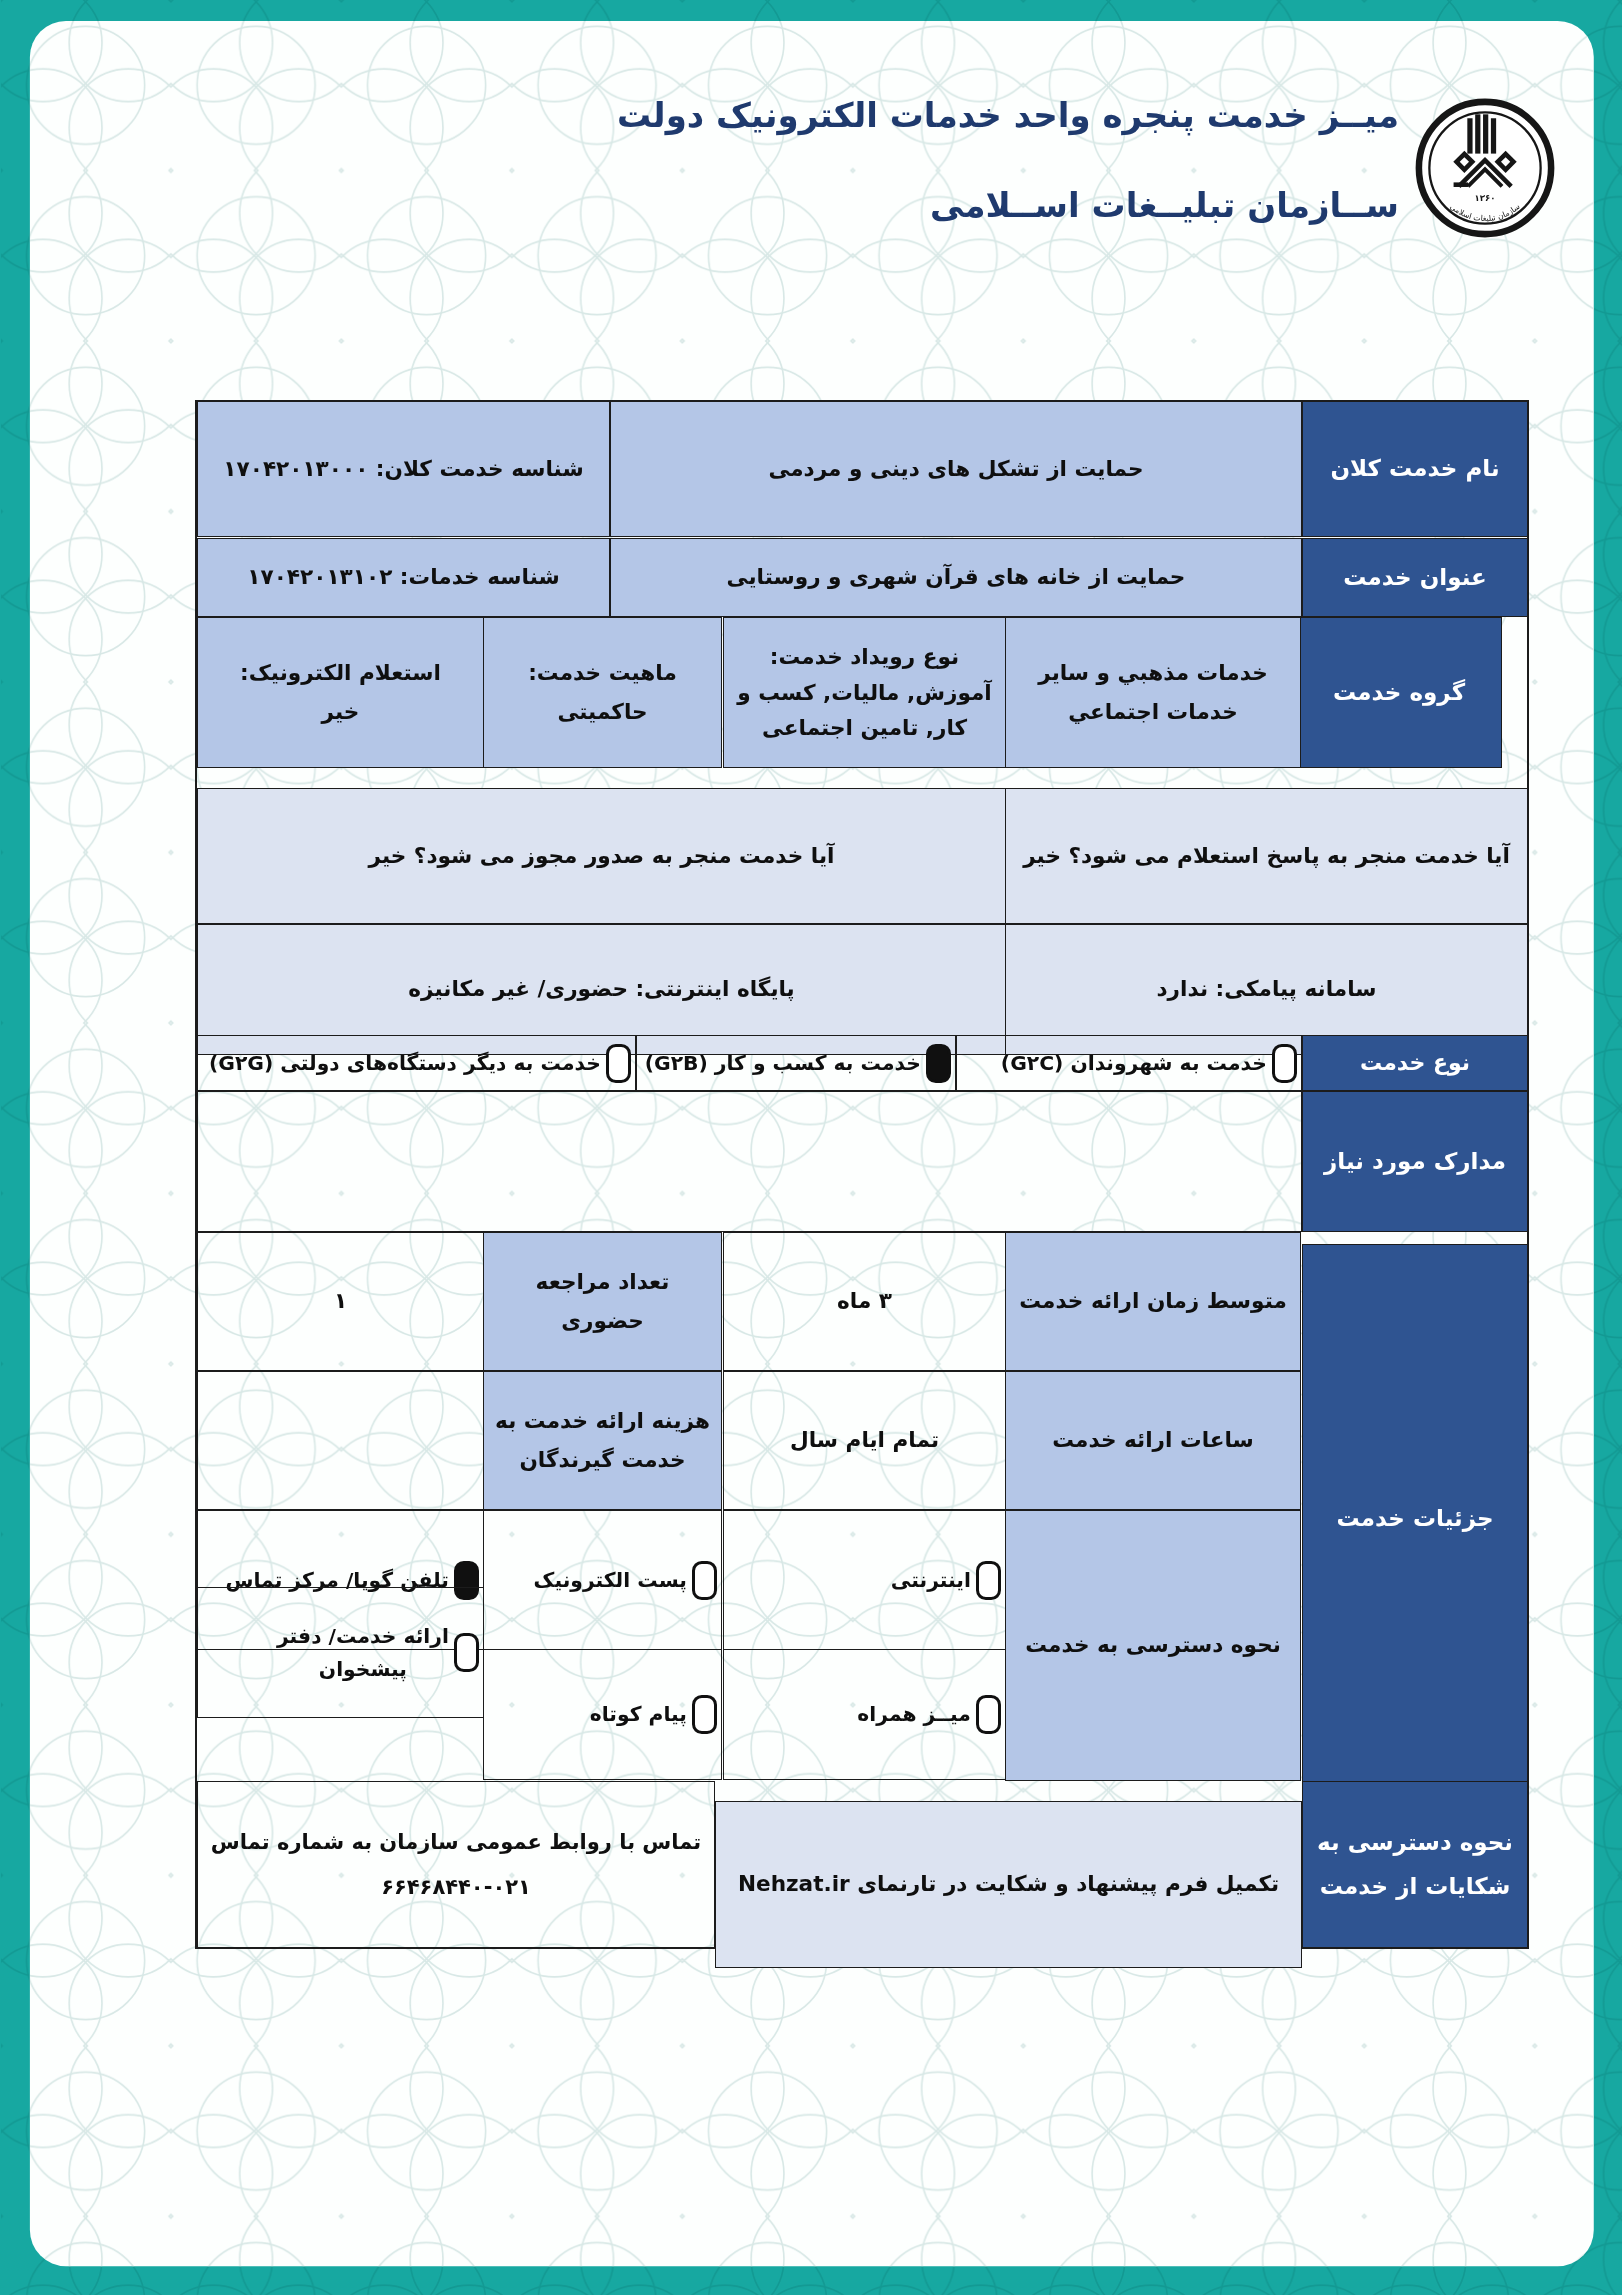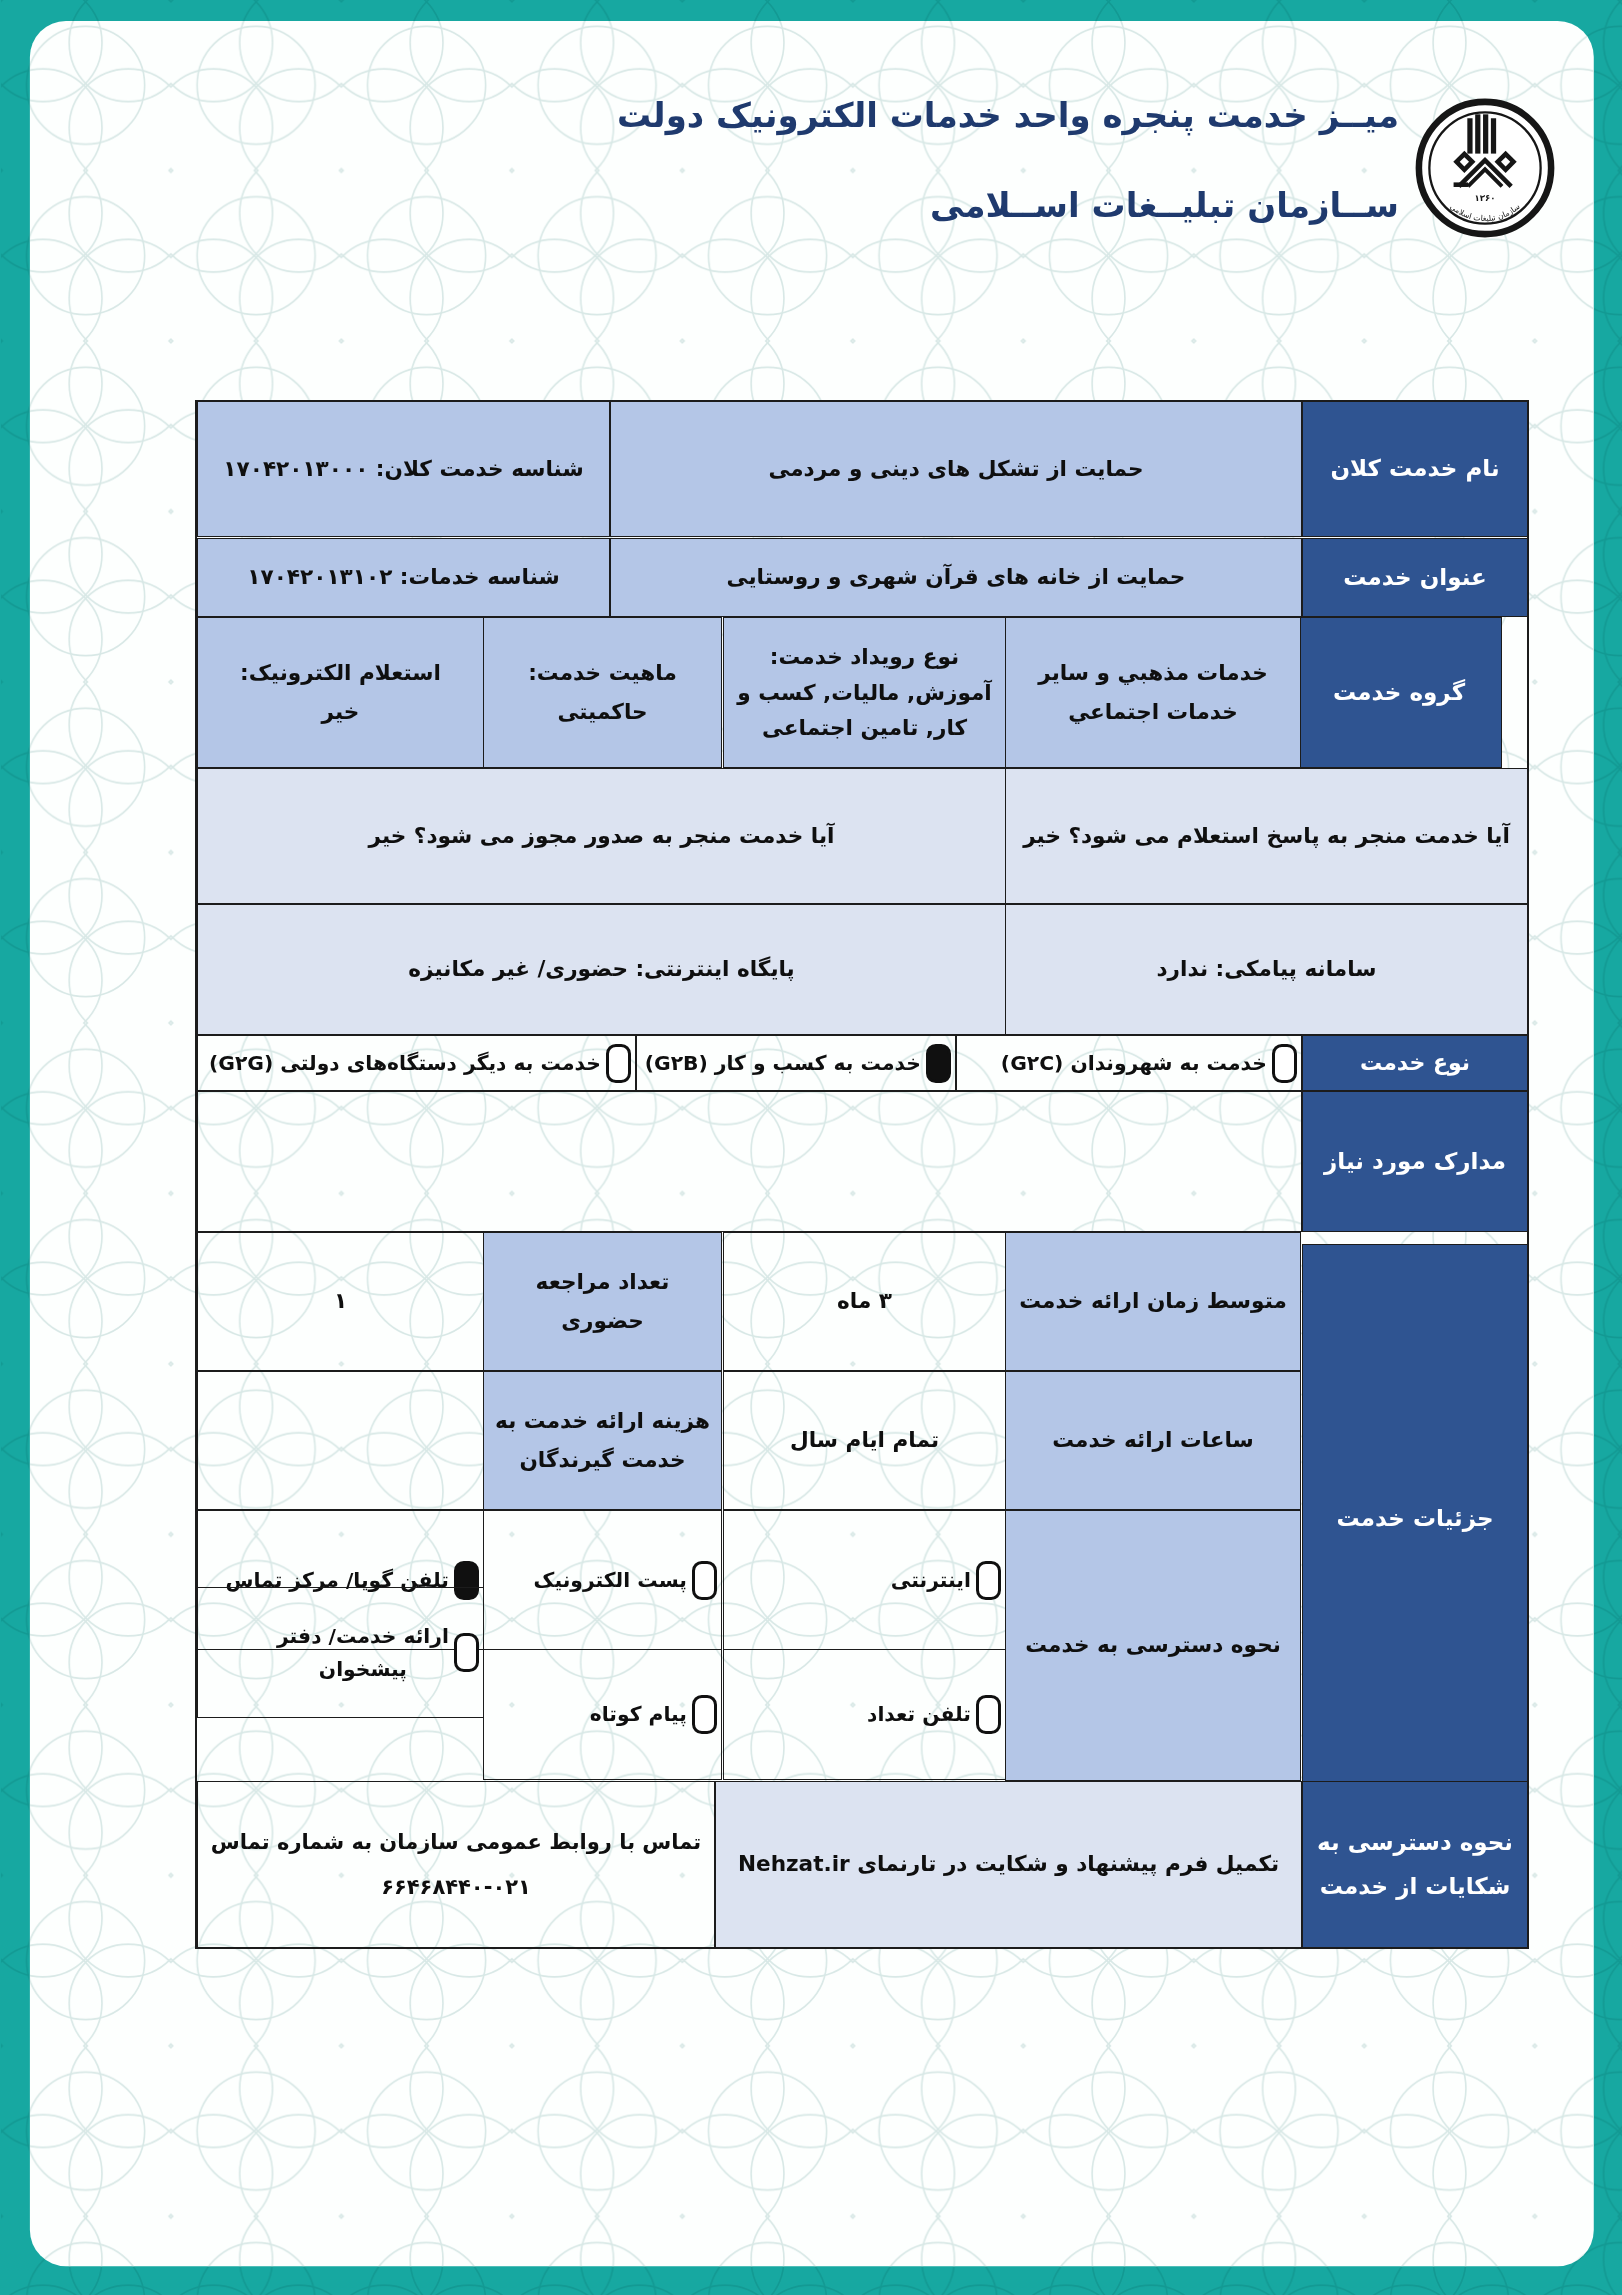--- a/index.html
+++ b/index.html
@@ -25,21 +25,21 @@
   .cell{
     position:absolute;box-sizing:border-box;
     border:1.3px solid #1c1c1c;
     display:flex;align-items:center;justify-content:center;
     text-align:center;font-weight:bold;color:#0f0f0f;
     font-size:21.6px;line-height:1.8;white-space:pre-line;
     padding:0 1px;
   }
   .hdr{background:#2f5491;color:#ffffff;font-size:23px;line-height:1.9;}
   .blue{background:#b4c6e7;}
-  .lav{background:#dce3f1;}
+  .lav{background:#dce3f1;margin-top:20px;}
   .white{background:transparent;}
   .tbl-frame{
     position:absolute;left:195px;top:400px;width:1334px;height:1549px;
     border:2px solid #1c1c1c;box-sizing:border-box;
   }
 
   
   .cb{
     width:25px;height:39px;flex:none;box-sizing:border-box;
     border:3.3px solid #101010;border-radius:9.8px;background:#ffffff;
@@ -218,21 +218,21 @@
   <div class="cell white opt c-r10-mail">
     <span class="cb"></span>
     <span class="opt-label">پست الکترونیک</span>
   </div>
   <div class="cell white opt c-r10-ivr">
     <span class="cb checked"></span>
     <span class="opt-label">تلفن گویا/ مرکز تماس</span>
   </div>
   <div class="cell white opt c-r11-mob">
     <span class="cb"></span>
-    <span class="opt-label">تلفن تعداد</span>
+    <span class="opt-label">میــز همراه</span>
   </div>
   <div class="cell white opt c-r11-sms">
     <span class="cb"></span>
     <span class="opt-label">پیام کوتاه</span>
   </div>
   <div class="cell white opt c-r11-desk">
     <span class="cb"></span>
     <span class="opt-label">ارائه خدمت/ دفتر
 پیشخوان</span>
   </div>

